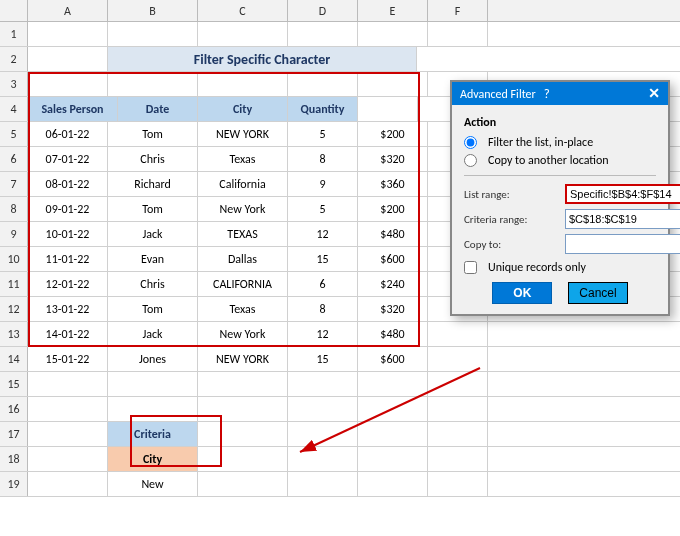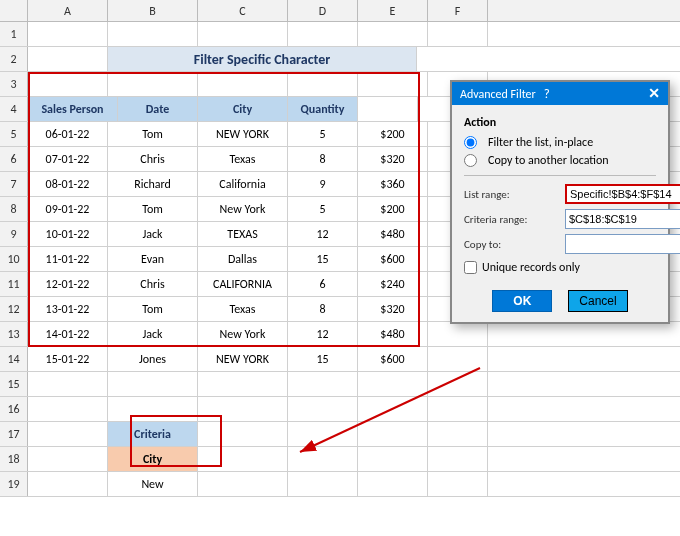--- a/index.html
+++ b/index.html
@@ -216,29 +216,29 @@
       border: 1px solid #7a9cc4;
       background: #fff;
       padding: 0 3px;
       font-size: 11px;
       outline: none;
     }
 
     .checkbox-row {
       display: flex;
       align-items: center;
-      gap: 5px;
+      gap: 11px;
       margin: 6px 0;
     }
 
     .dialog-buttons {
       display: flex;
       justify-content: center;
       gap: 16px;
-      margin-top: 16px;
+      margin-top: 8px;
     }
 
     .btn-ok {
       background: #0078d7;
       color: #fff;
       border: 1px solid #0060b0;
       padding: 3px 20px;
       cursor: pointer;
       font-size: 12px;
       font-weight: bold;

